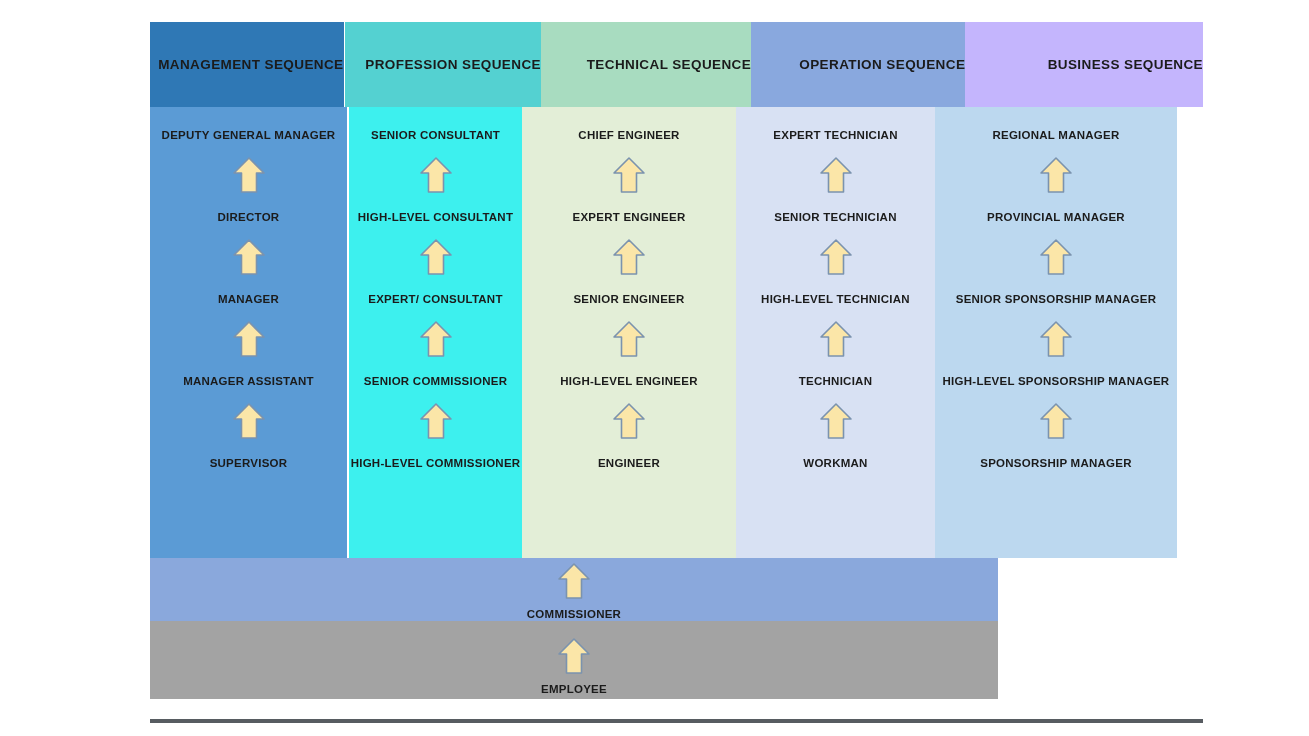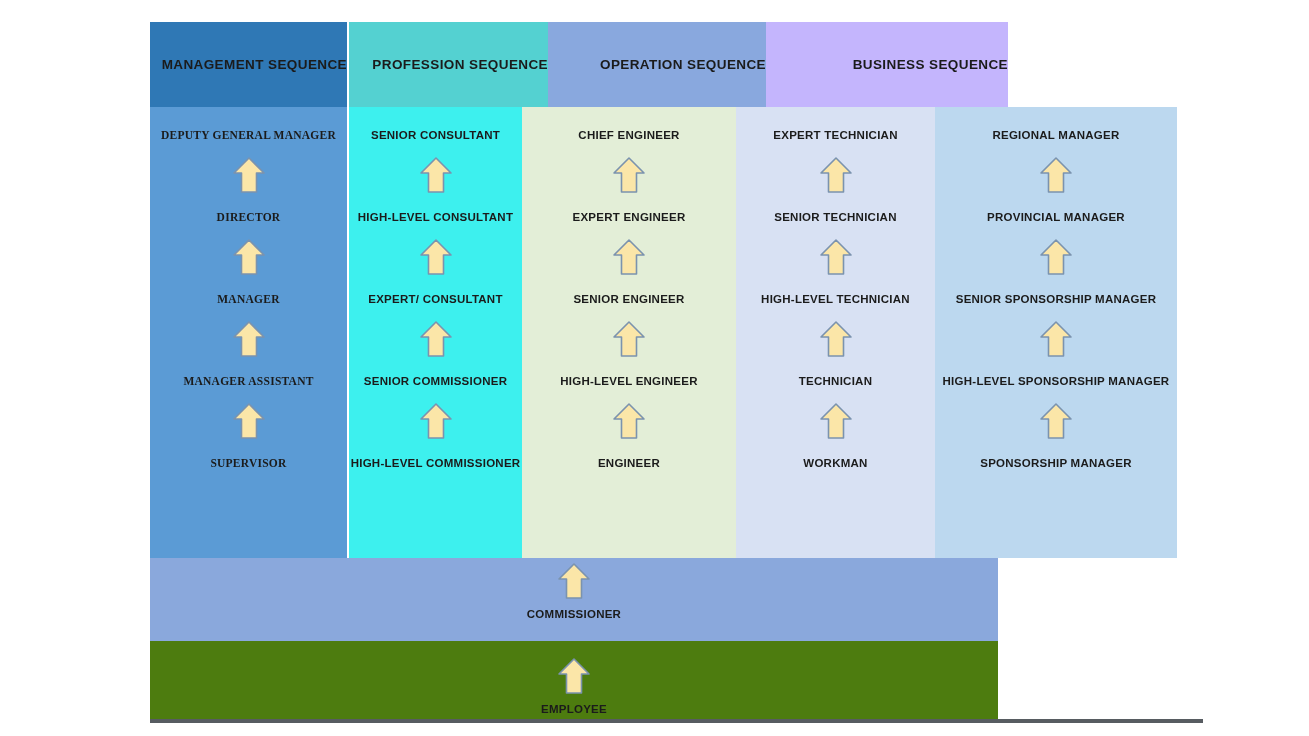--- a/index.html
+++ b/index.html
@@ -81,22 +81,22 @@
     flex-direction:column;
     align-items:center;
     box-sizing:border-box;
   }
   .band-commissioner{
     top:536px; height:83px;
     background:#8aa8dc;
     padding-top:4px;
   }
   .band-employee{
-    top:619px; height:78px;
-    background:#4d7c0f;
+    top:599px; height:78px;
+    background:#a3a3a3;
     padding-top:16px;
   }
   .band .arrow{margin:0 0 8px 0;}
   .band-label{
     font-size:11.5px;
     font-weight:bold;
     letter-spacing:0.25px;
     color:#1b1b1b;
     text-align:center;
     white-space:nowrap;
@@ -116,31 +116,34 @@
 <div id="diagram">
 
   <div class="header-row">
     <div class="col-header" style="width:197px;background:#2f78b5;">
       <span>MANAGEMENT SEQUENCE</span>
     </div>
     <div class="col-header" style="width:2px;background:#ffffff;"></div>
     <div class="col-header" style="width:199px;background:#54d1d1;">
       <span>PROFESSION SEQUENCE</span>
     </div>
+    <div class="col-header" style="width:214px;background:#a8dcc0;">
+      <span>TECHNICAL SEQUENCE</span>
+    </div>
     <div class="col-header" style="width:218px;background:#89a8de;">
       <span>OPERATION SEQUENCE</span>
     </div>
     <div class="col-header" style="width:242px;background:#c4b5fd;">
       <span>BUSINESS SEQUENCE</span>
     </div>
   </div>
 
   <div class="body-row">
 
-    <div class="col-body" style="width:197px;background:#5b9bd5;font-family:Liberation Serif, serif;">
+    <div class="col-body" style="width:197px;background:#5b9bd5;">
       <div class="rung-label">DEPUTY GENERAL MANAGER</div>
       <div class="arrow">
         <svg viewBox="0 0 34 38">
             <polygon points="17,2 32,17 24.5,17 24.5,36 9.5,36 9.5,17 2,17" fill="#fbe6a8" stroke="#7b93ae" stroke-width="1.6" stroke-linejoin="round"></polygon>
           </svg>
       </div>
       <div class="rung-label">DIRECTOR</div>
       <div class="arrow">
         <svg viewBox="0 0 34 38">
             <polygon points="17,2 32,17 24.5,17 24.5,36 9.5,36 9.5,17 2,17" fill="#fbe6a8" stroke="#7b93ae" stroke-width="1.6" stroke-linejoin="round"></polygon>

